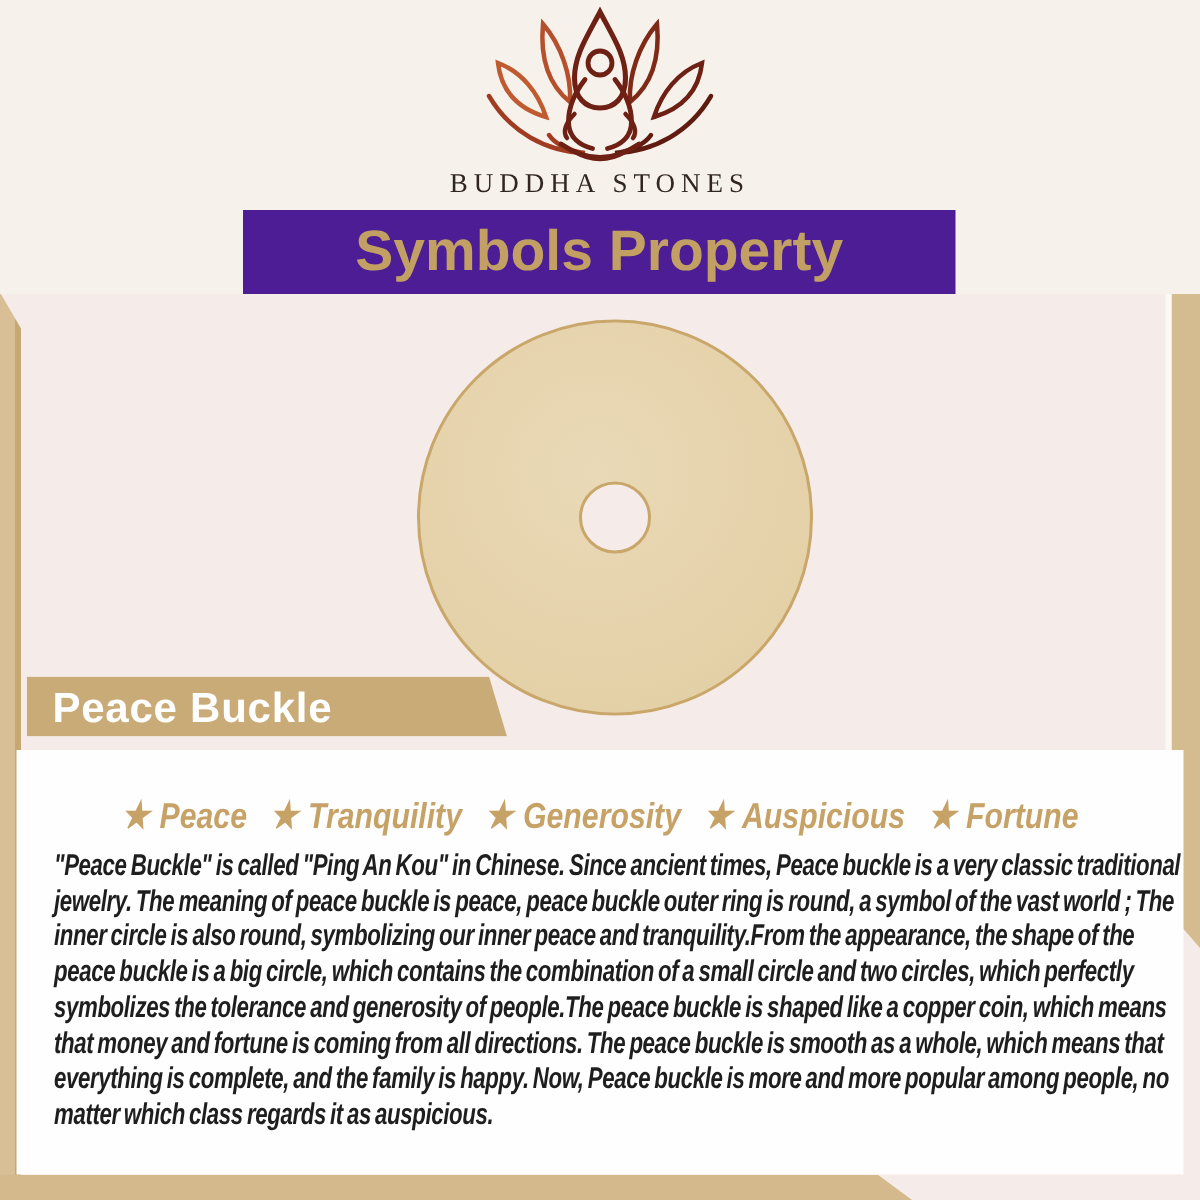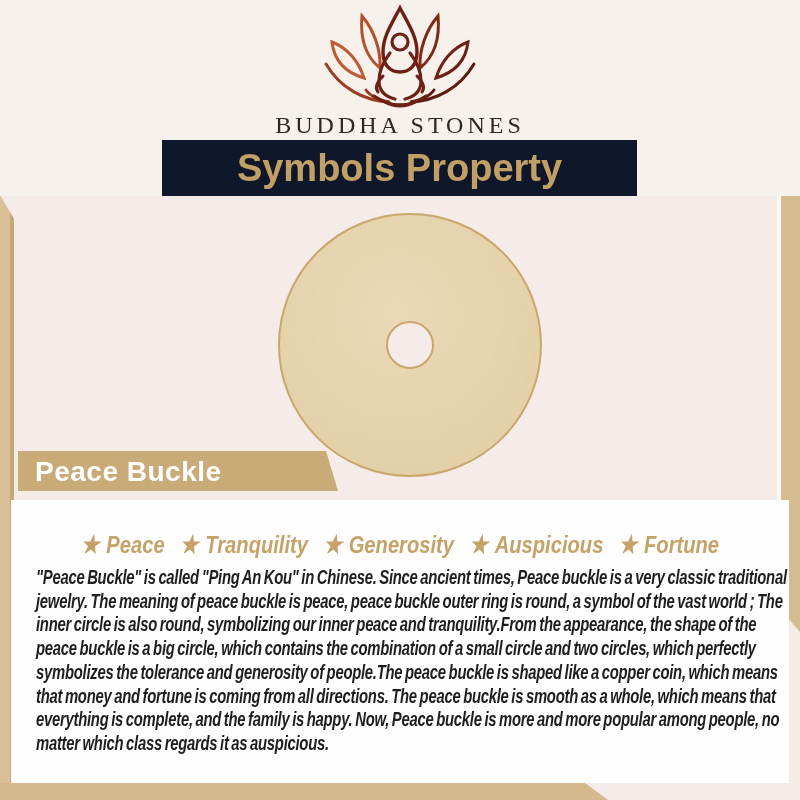--- a/index.html
+++ b/index.html
@@ -35,25 +35,25 @@
   
   .header{
     position:absolute;left:0;top:0;width:800px;height:196px;
     background:#f7f1eb;
   }
   .logo-wrap{position:absolute;left:320px;top:4px;width:160px;height:110px;}
   .brand-name{
     position:absolute;left:0;top:112px;width:800px;
     text-align:center;
     font-family:"Liberation Serif",serif;
-    font-size:24px;letter-spacing:4px;color:#322622;font-weight:400;
+    font-size:18px;letter-spacing:4px;color:#322622;font-weight:400;
   }
   .title-banner{
     position:absolute;left:162px;top:140px;width:475px;height:56px;
-    background:#0f172a;
+    background:#4c1d95;
   }
   .page-title{
     width:100%;height:56px;line-height:57px;text-align:center;
     font-weight:700;font-size:38px;color:#c2a063;
   }
   
   .buckle{
     position:absolute;left:278px;top:213px;width:264px;height:264px;
     border-radius:50%;
     background:radial-gradient(circle at 45% 38%,#ead9b7 0%,#e4d1a8 70%,#dfcb9e 100%);

